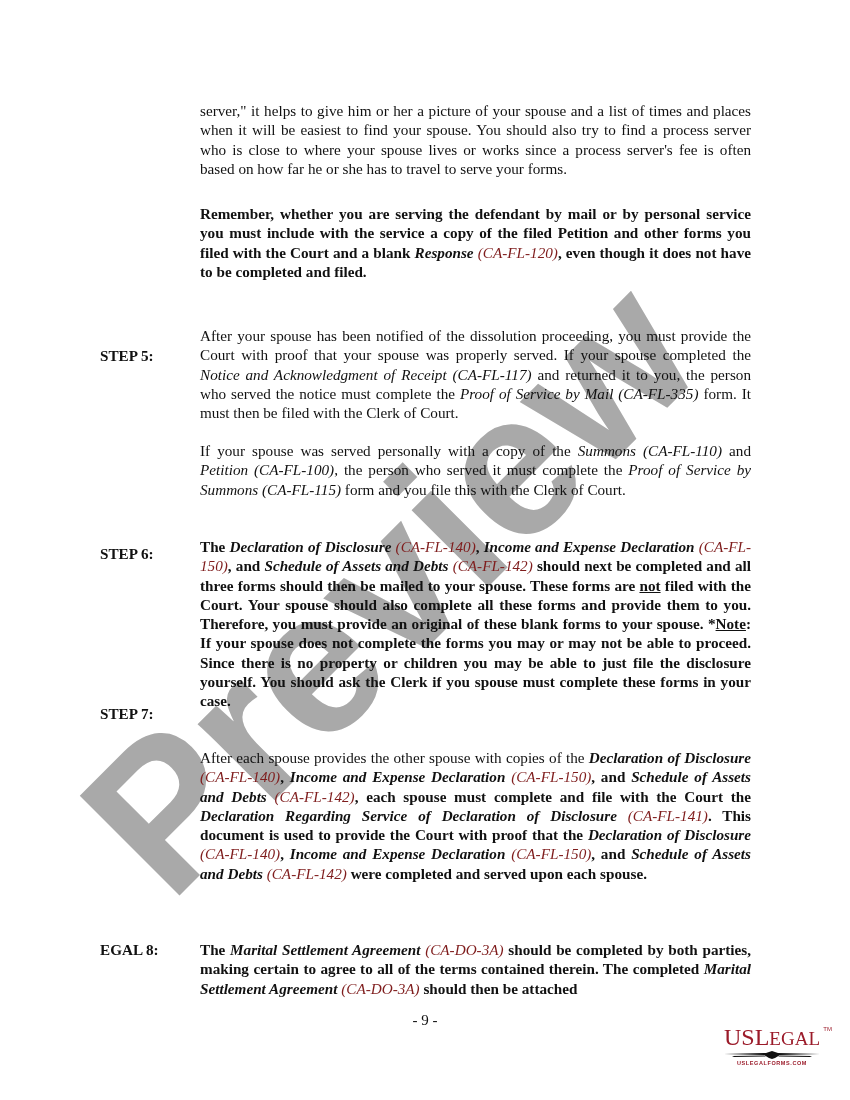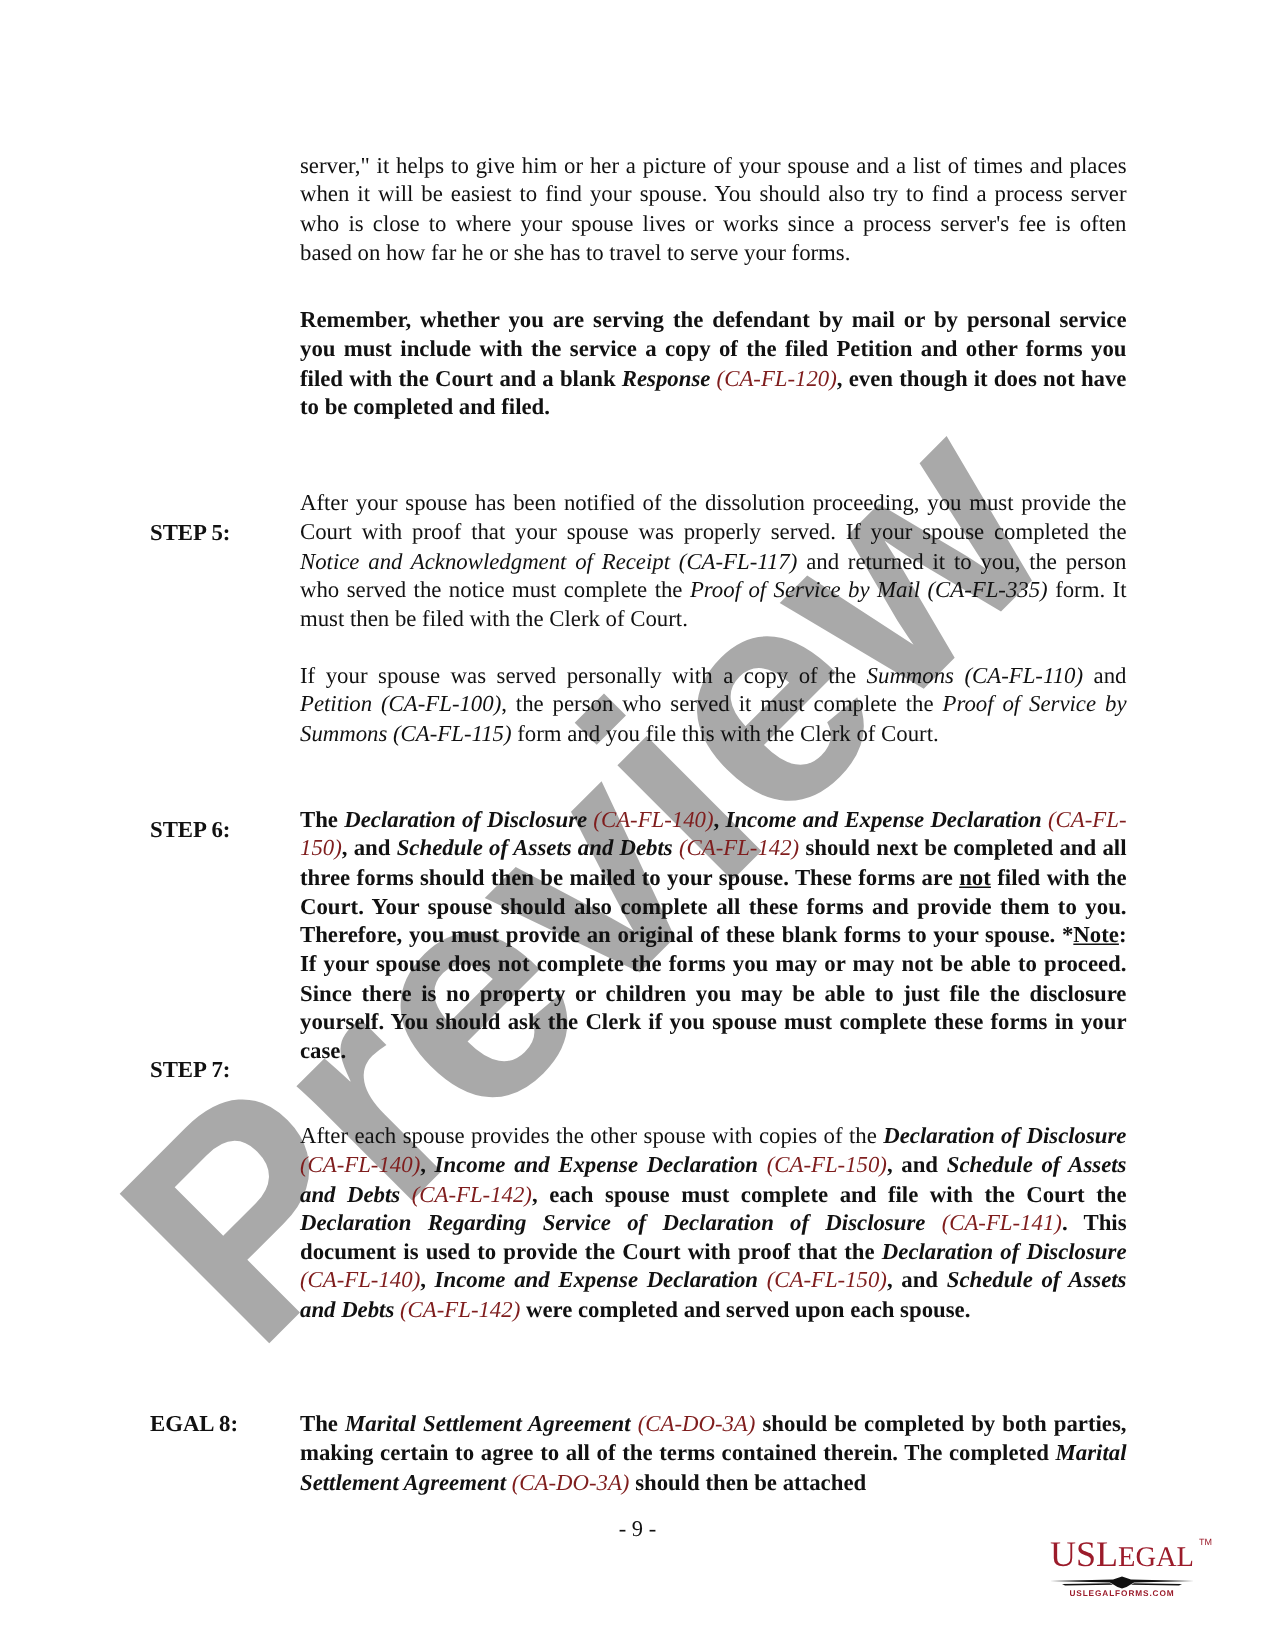--- a/index.html
+++ b/index.html
@@ -13,21 +13,21 @@
 
   .para { position: absolute; left: 200px; width: 551px; font-size: 15.2px; line-height: 19.3px; text-align: justify; }
   .para.bold { font-weight: bold; }
   .step-label { position: absolute; left: 100px; font-weight: bold; font-size: 15.2px; line-height: 19.3px; }
   .it { font-style: italic; }
   .code { font-style: italic; font-weight: normal; color: #7f1d1d; }
   .u { text-decoration: underline; }
 
   .page-number { position: absolute; left: 0; width: 850px; top: 1012px; text-align: center; font-size: 15px; }
 
-  .logo { position: absolute; left: 692px; top: 1025px; width: 112px; height: 45px; }
+  .logo { position: absolute; left: 716px; top: 1025px; width: 112px; height: 45px; }
   .logo-text { position: absolute; left: 0; top: 0; width: 112px; text-align: center;
                font-family: "Liberation Serif", serif; color: #9b1b2a; font-size: 24px; line-height: 24px; letter-spacing: 0px; }
   .logo-text .small { font-size: 19px; }
   .logo-tm { position: absolute; right: -4px; top: 1px; font-size: 6px; color: #9b1b2a; font-family: "Liberation Sans", sans-serif; }
   .logo-eagle { position: absolute; left: 6px; top: 25px; width: 100px; height: 10px; }
   .logo-url { position: absolute; left: 0; top: 35px; width: 112px; text-align: center; font-family: "Liberation Sans", sans-serif;
               font-size: 5.5px; color: #9b1b2a; letter-spacing: 0.6px; font-weight: bold; }
 </style>
 </head>
 <body>

